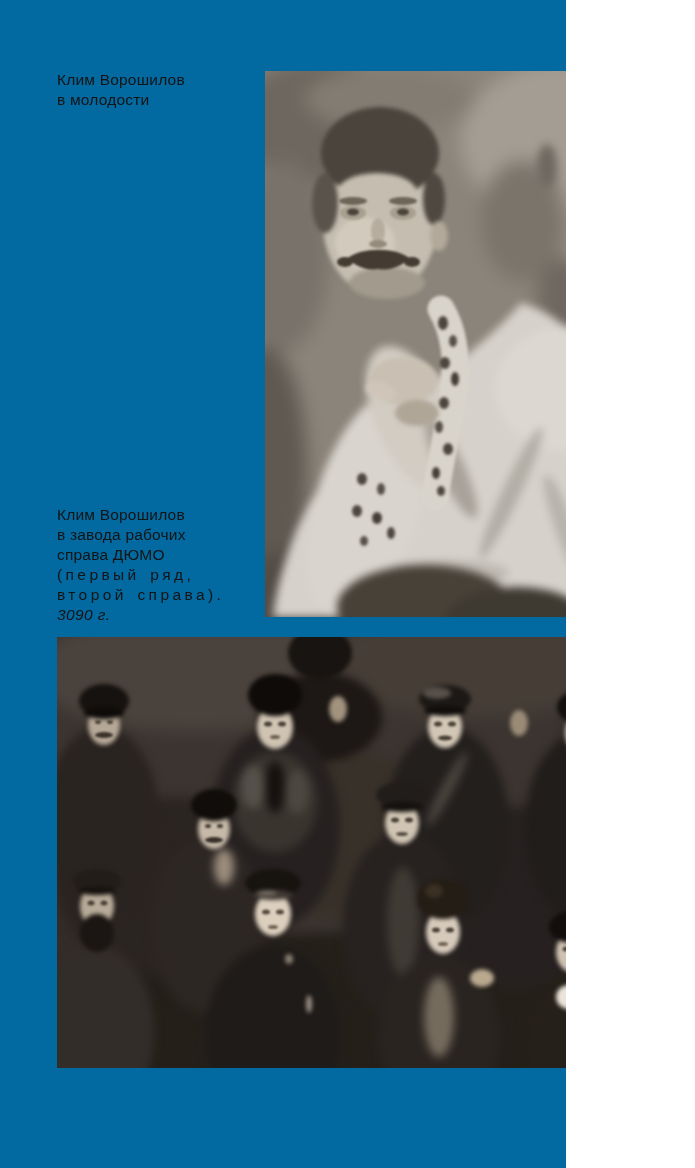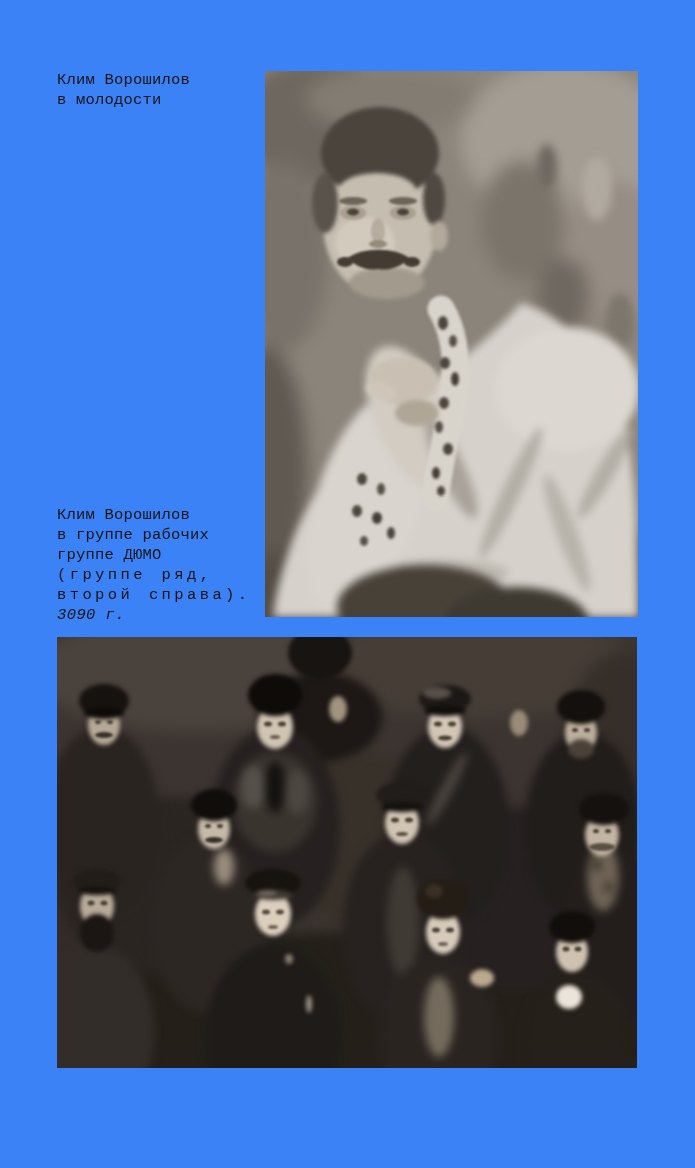--- a/index.html
+++ b/index.html
@@ -2,24 +2,24 @@
 <html><head>
 <meta charset="utf-8">
 <style>
   html, body {
     margin: 0;
     padding: 0;
     background: #ffffff;
   }
   .page {
     position: relative;
-    width: 695px;
+    width: 566px;
     height: 1168px;
-    background: #3b82f6;
-    font-family: Liberation Mono, monospace;
+    background: #0369a1;
+    font-family: Liberation Sans, sans-serif;
     overflow: hidden;
   }
   .caption {
     position: absolute;
     left: 57px;
     font-size: 15.5px;
     line-height: 20px;
     color: #141414;
     letter-spacing: 0.2px;
   }
@@ -131,23 +131,23 @@
         <ellipse cx="113" cy="173" rx="9" ry="4" fill="#958b7c"></ellipse>
         <path d="M 83 187 C 96 176 131 176 144 187 C 136 197 121 200 113 198 C 105 200 91 197 83 187 Z" fill="#443c32"></path>
         <ellipse cx="80" cy="191" rx="8" ry="5" fill="#443c32"></ellipse>
         <ellipse cx="147" cy="191" rx="8" ry="5" fill="#443c32"></ellipse>
       </g>
     </svg>
   </figure>
 
   <div class="caption caption-group">
     <div>Клим Ворошилов</div>
-    <div>в группе рабочих</div>
-    <div>группе ДЮМО</div>
-    <div class="spaced">(группе ряд,</div>
+    <div>в завода рабочих</div>
+    <div>справа ДЮМО</div>
+    <div class="spaced">(первый ряд,</div>
     <div class="spaced">второй справа).</div>
     <div class="date">3090 г.</div>
   </div>
 
   <figure class="photo photo-group">
     <svg viewBox="0 0 580 431" preserveAspectRatio="none">
 
       <g style="filter: blur(8px);">
         <rect x="-25" y="-25" width="630" height="481" fill="#3b3430"></rect>
         <ellipse cx="140" cy="35" rx="165" ry="60" fill="#4a423c"></ellipse>

